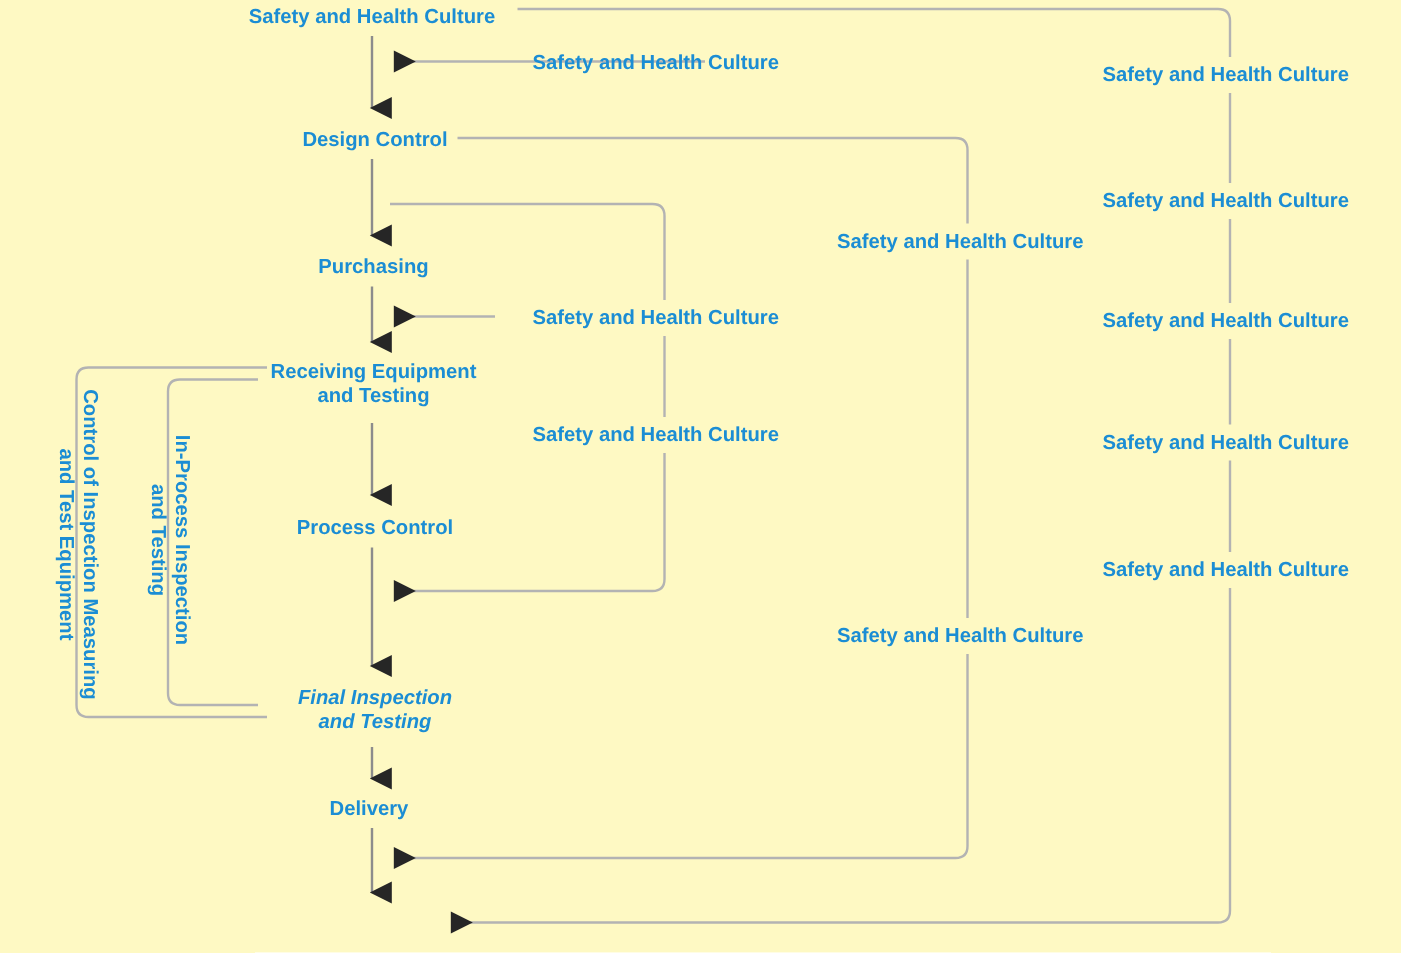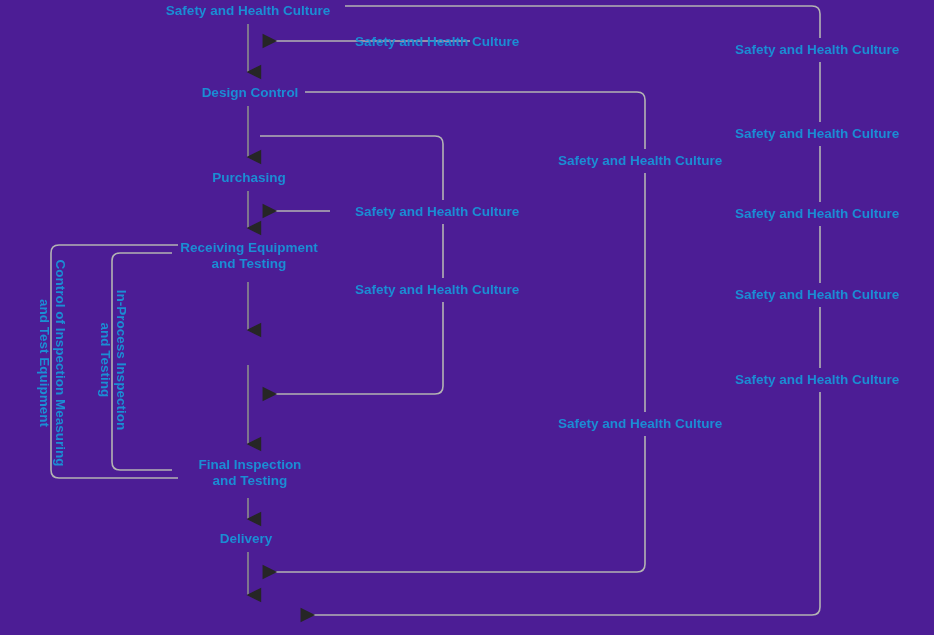--- a/index.html
+++ b/index.html
@@ -7,21 +7,21 @@
     padding: 0;
     background: #ffffff;
   }
   body {
     font-family: "Liberation Sans", sans-serif;
   }
   #diagram {
     position: relative;
     width: 934px;
     height: 635px;
-    background: #4c1d95;
+    background: #fef9c3;
     overflow: hidden;
   }
   #wires {
     position: absolute;
     left: 0;
     top: 0;
     width: 934px;
     height: 635px;
   }
   .node-label {
@@ -118,22 +118,23 @@
 
   <div class="node-label" style="left:0; top:3px; width:496px;">Safety and Health Culture</div>
 
   <div class="node-label" style="left:0; top:85px; width:500px;">Design Control</div>
 
   <div class="node-label" style="left:0; top:170px; width:498px;">Purchasing</div>
 
   <div class="node-label" style="left:0; top:240px; width:498px;">Receiving Equipment
 and Testing</div>
 
+  <div class="node-label" style="left:0; top:344px; width:500px;">Process Control</div>
 
-  <div class="node-label" style="left:0; top:457px; width:500px;">Final Inspection
+  <div class="node-label" style="left:0; top:457px; width:500px;font-style:italic;">Final Inspection
 and Testing</div>
 
   <div class="node-label" style="left:0; top:531px; width:492px;text-align:center;">Delivery</div>
 
 
   <div class="side-label rot" style="left:68px; top:248px; width:230px;">Control of Inspection Measuring
 and Test Equipment</div>
 
   <div class="side-label rot" style="left:129px; top:256px; width:208px;">In-Process Inspection
 and Testing</div>

